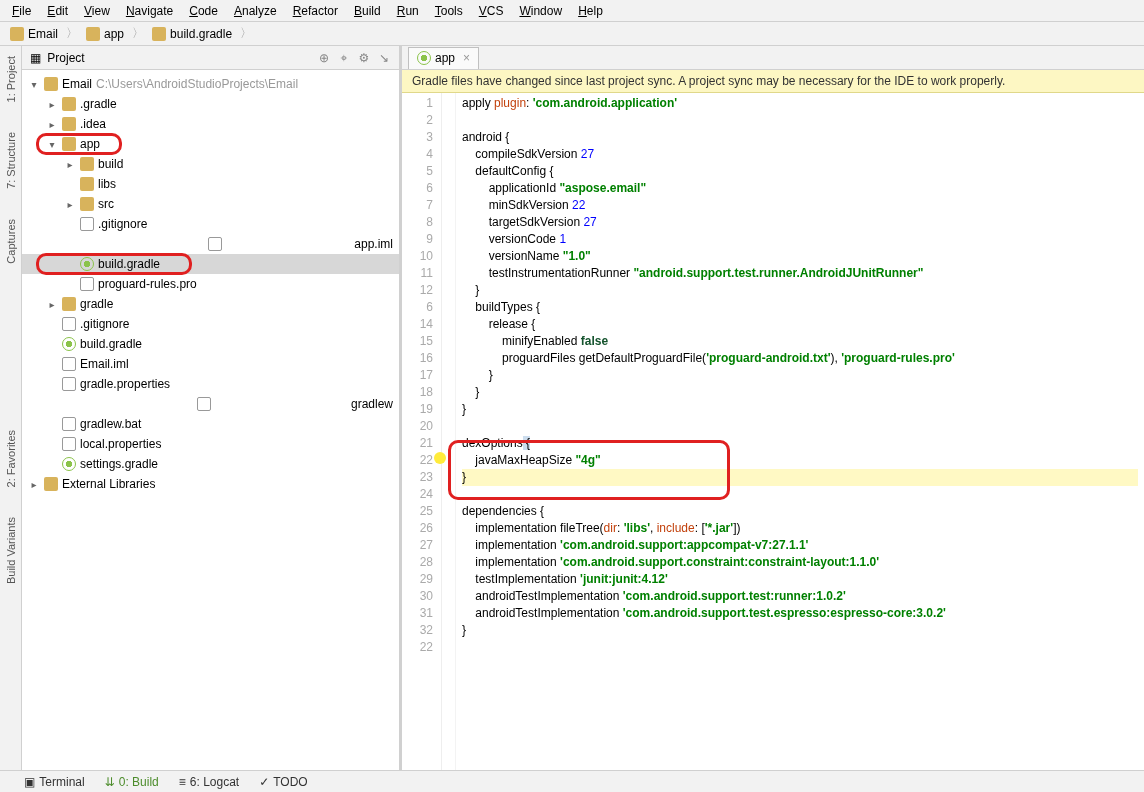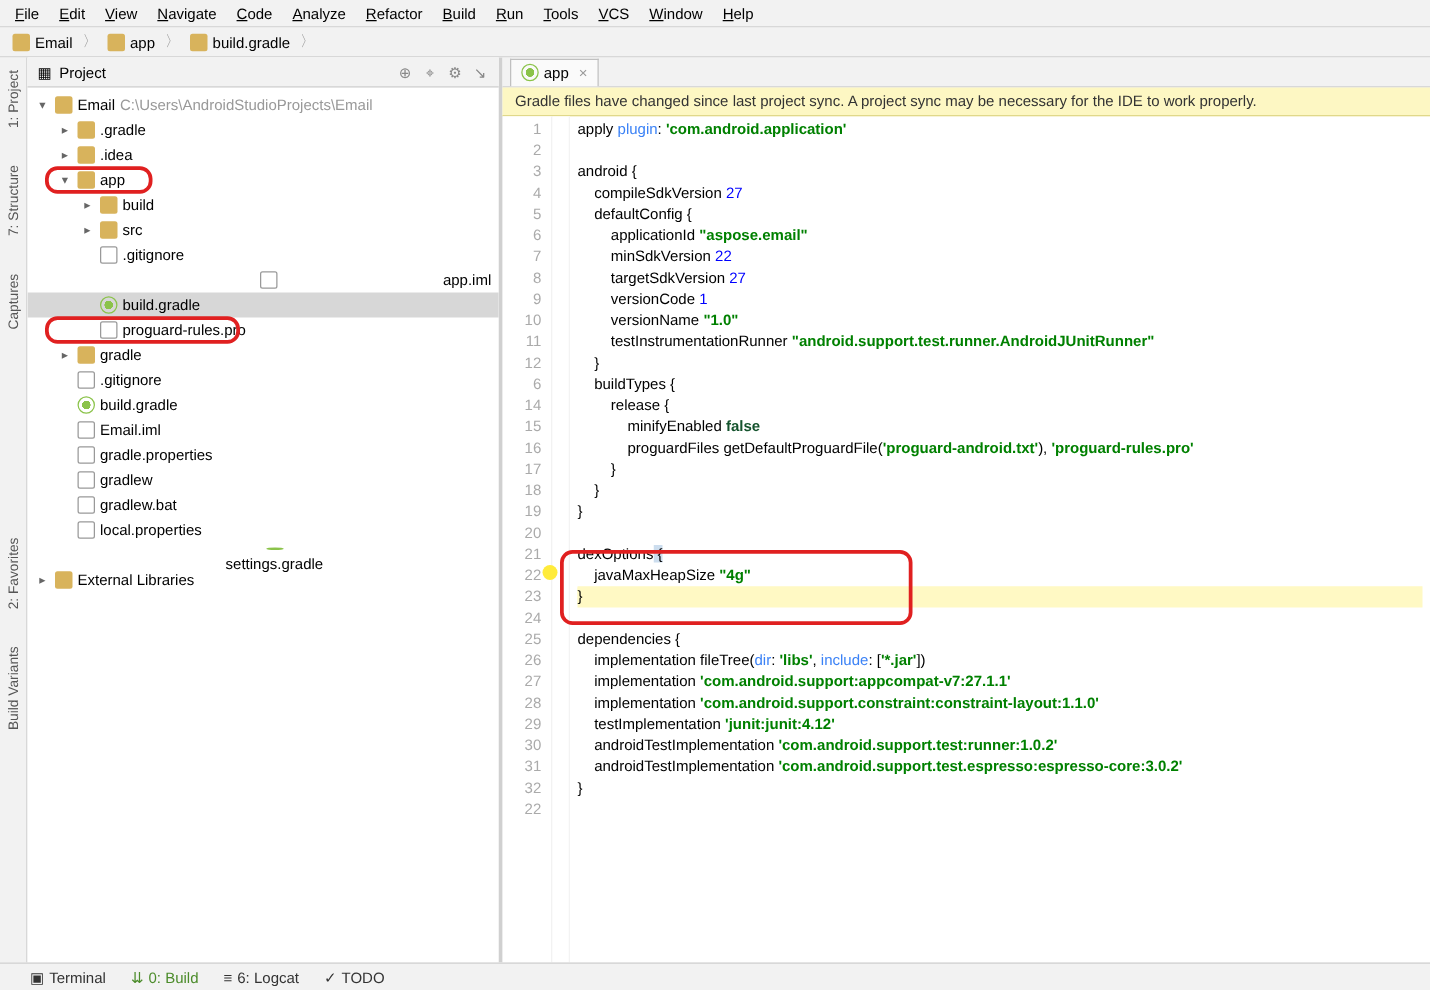--- a/index.html
+++ b/index.html
@@ -32,21 +32,21 @@
 .tab { display:flex; align-items:center; gap:4px; padding:2px 8px; border:1px solid #c0c0c0; border-bottom:none; background:#fafafa; height:22px; }
 .tab .x { color:#999; margin-left:4px; }
 .banner { background:#fdf7c3; border-bottom:1px solid #e0d88a; padding:4px 10px; font-size:12px; color:#333; }
 .editor { flex:1; display:flex; font-family:"Consolas",monospace; font-size:13px; line-height:17px; overflow:hidden; }
 .gutter { width:40px; text-align:right; color:#aaa; padding:2px 8px 2px 0; background:#fff; border-right:1px solid #eee; user-select:none; }
 .fold { width:14px; background:#fff; border-right:1px solid #f3f3f3; position:relative; }
 .code { flex:1; padding:2px 6px; white-space:pre; position:relative; }
 .kw { color:#14532d; font-weight:bold; }
 .str { color:#008000; font-weight:bold; }
 .num { color:#0000ff; }
-.fn { color:#3b82f6; }
+.fn { color:#c2410c; }
 .sel-code { background:#fff9c4; }
 .hint { position:absolute; width:12px; height:12px; background:#ffeb3b; border-radius:50%; left:-28px; }
 .bottombar { position:absolute; bottom:0; left:0; right:0; height:22px; background:#f2f2f2; border-top:1px solid #d0d0d0; display:flex; align-items:center; padding-left:24px; gap:20px; }
 .btm { display:flex; align-items:center; gap:4px; cursor:default; color:#333; }
 .rail2 { position:absolute; left:0; top:430px; width:22px; display:flex; flex-direction:column; align-items:center; gap:30px; }
 </style>
 </head>
 <body>
 
 <div class="menubar" id="menubar">
@@ -124,20 +124,25 @@
           <span class="arr">▾</span>
           <span class="ico folder"></span>
           <span>app</span>
         </div>
         <div class="trow" style="padding-left: 42px;">
           <span class="arr">▸</span>
           <span class="ico folder"></span>
           <span>build</span>
         </div>
         <div class="trow" style="padding-left: 42px;">
+          <span class="arr"></span>
+          <span class="ico folder"></span>
+          <span>libs</span>
+        </div>
+        <div class="trow" style="padding-left: 42px;">
           <span class="arr">▸</span>
           <span class="ico folder"></span>
           <span>src</span>
         </div>
         <div class="trow" style="padding-left: 42px;">
           <span class="arr"></span>
           <span class="ico file"></span>
           <span>.gitignore</span>
         </div>
         <div class="trow" style="padding-left: 42px; justify-content: space-between;">
@@ -173,36 +178,36 @@
         <div class="trow" style="padding-left: 24px; text-align: center;">
           <span class="arr"></span>
           <span class="ico file"></span>
           <span>Email.iml</span>
         </div>
         <div class="trow" style="padding-left: 24px;">
           <span class="arr"></span>
           <span class="ico file"></span>
           <span>gradle.properties</span>
         </div>
-        <div class="trow" style="padding-left: 24px;">
+        <div class="trow" style="padding-left: 24px; justify-content: space-between;">
           <span class="arr"></span>
           <span class="ico file"></span>
           <span>gradlew</span>
         </div>
         <div class="trow" style="padding-left: 24px;">
           <span class="arr"></span>
           <span class="ico file"></span>
           <span>gradlew.bat</span>
         </div>
         <div class="trow" style="padding-left: 24px;">
           <span class="arr"></span>
           <span class="ico file"></span>
           <span>local.properties</span>
         </div>
-        <div class="trow" style="padding-left: 24px; flex-direction: column;">
+        <div class="trow" style="padding-left: 24px;">
           <span class="arr"></span>
           <span class="ico gradle"></span>
           <span>settings.gradle</span>
         </div>
         <div class="trow" style="padding-left: 6px;">
           <span class="arr">▸</span>
           <span class="ico lib"></span>
           <span>External Libraries</span>
         </div>
       </div>

